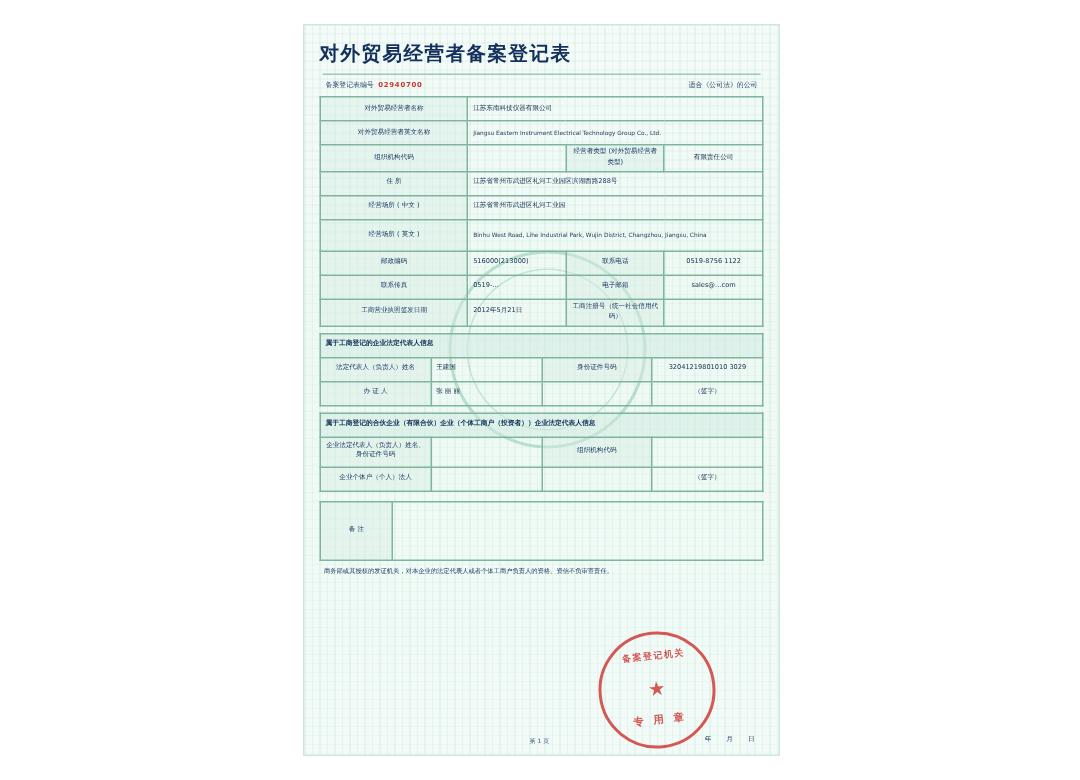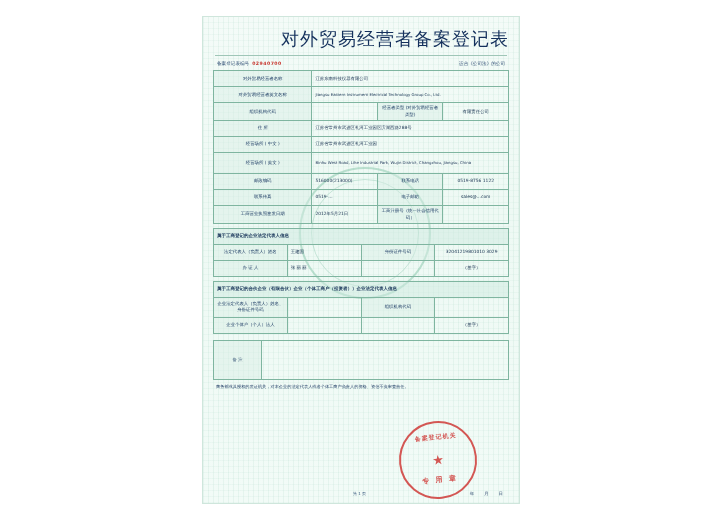--- a/index.html
+++ b/index.html
@@ -61,24 +61,24 @@
   }
   .watermark::after {
     content: "";
     position: absolute;
     left: 10px; top: 10px; right: 10px; bottom: 10px;
     border: 1px solid rgba(120,190,160,0.35);
     border-radius: 50%;
   }
 
   .doc-title {
-    text-align: right;
+    text-align: left;
     font-family: "DejaVu Sans", "Liberation Sans", sans-serif;
-    font-weight: normal;
-    font-size: 18px;
+    font-weight: bold;
+    font-size: 13px;
     letter-spacing: 1px;
     color: #14305c;
     margin: 2px 0 4px 0;
   }
   .title-rule {
     height: 1px;
     background: #9fc6b7;
     margin: 0 2px 5px 2px;
   }
   .sub-line {

